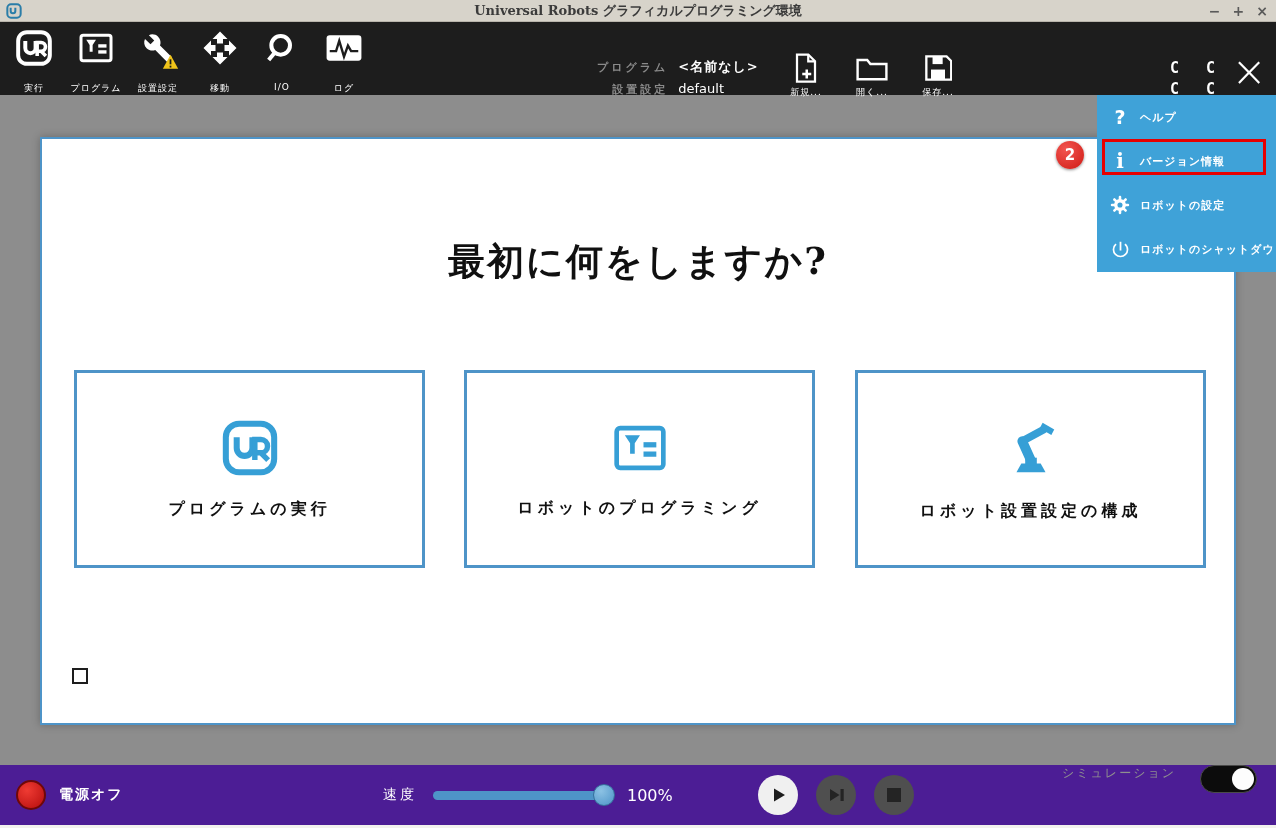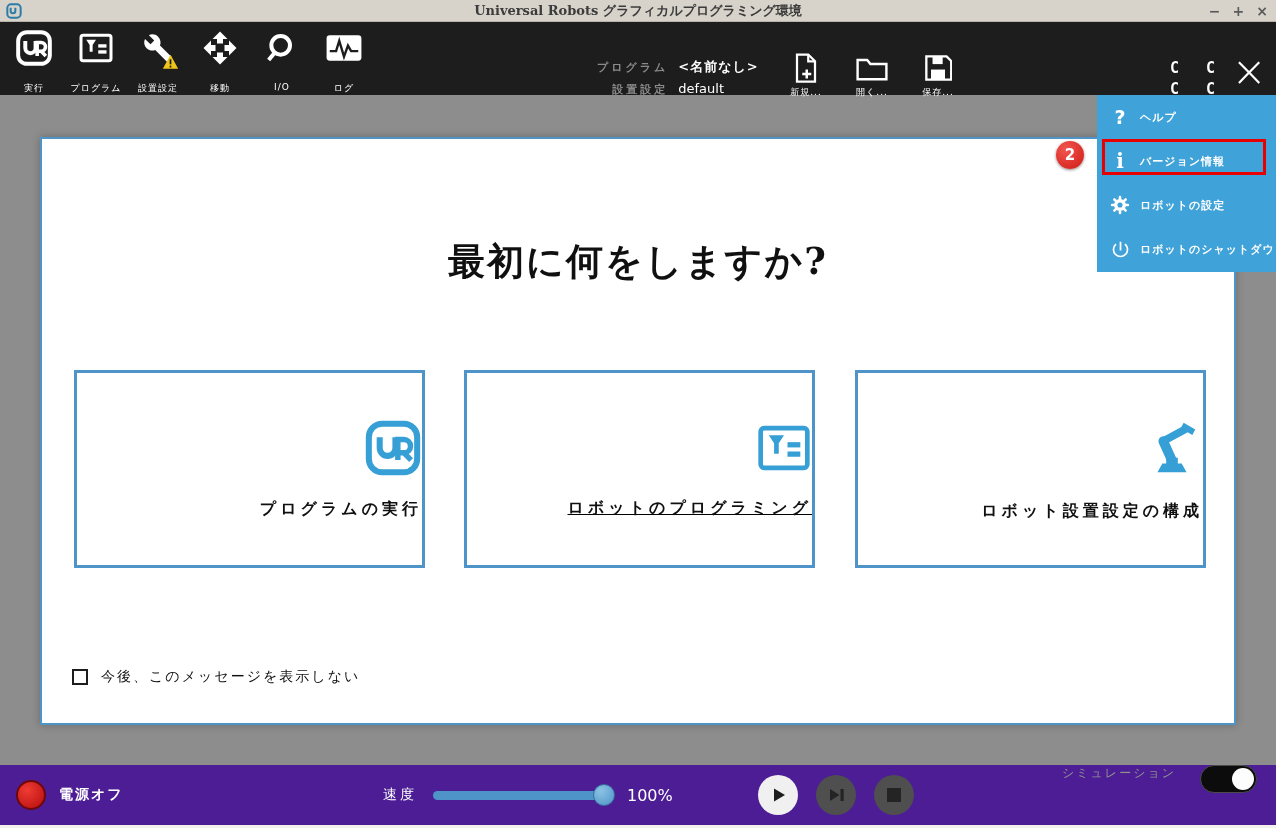--- a/index.html
+++ b/index.html
@@ -67,22 +67,22 @@
   
   .panel { position:absolute; left:40px; top:137px; width:1196px; height:588px;
     background:#fff; border:2px solid #4e94c8; box-shadow:0 0 8px rgba(0,0,0,.25); }
   .panel-header { height:30px; background:#4e94c8; color:#fff;
     display:flex; align-items:center; justify-content:center;
     font-size:13px; font-weight:bold; letter-spacing:8px; }
   .question { position:absolute; top:98px; left:0; width:100%; text-align:center;
     font-size:37px; font-weight:bold; letter-spacing:2px; color:#101010; }
   .card { position:absolute; top:231px; width:351px; height:198px;
     background:#fff; border:3px solid #4e94c8; cursor:pointer;
-    display:flex; flex-direction:column; align-items:flex-end; justify-content:center; gap:22px; }
-  .card-1 { left:32px; } .card-2 { left:422px;text-decoration:underline; } .card-3 { left:813px; }
+    display:flex; flex-direction:column; align-items:center; justify-content:center; gap:22px; }
+  .card-1 { left:32px; } .card-2 { left:422px; } .card-3 { left:813px; }
   .cicon { color:#369fd6; display:flex; align-items:center; justify-content:center; }
   .clabel { font-size:16px; font-weight:bold; letter-spacing:4px; color:#101010; }
   .chk-row { position:absolute; left:30px; top:529px; display:flex; align-items:center; gap:13px; }
   .chk-box { width:16px; height:16px; border:2px solid #1d1d1d; background:#fff; cursor:pointer; }
   .chk-label { font-size:14px; letter-spacing:2px; color:#101010; }
 
   
   .footer { position:absolute; left:0; top:765px; width:100%; height:60px; background:#4c1d95; }
   .bottom-strip { position:absolute; left:0; top:825px; width:100%; height:3px; background:#f2f1ee; }
   .power { position:absolute; left:16px; top:0; height:60px; display:flex; align-items:center; gap:13px; cursor:pointer; }
@@ -327,21 +327,20 @@
           <rect x="26" y="42" width="12" height="8"></rect>
           <path d="M44 6 l12 7 -3 5.5 -12 -7 z"></path>
         </g>
       </svg>
     </span>
     <span class="clabel jp">ロボット設置設定の構成</span>
   </div>
 
   <div class="chk-row">
     <span class="chk-box"></span>
-    <span class="chk-label jp">今後、このメッセージを表示しない</span>
   </div>
 </div>
 
 <div class="footer">
   <div class="power">
     <span class="power-light"></span>
     <span class="power-label jp">電源オフ</span>
   </div>
 
   <div class="speed">

